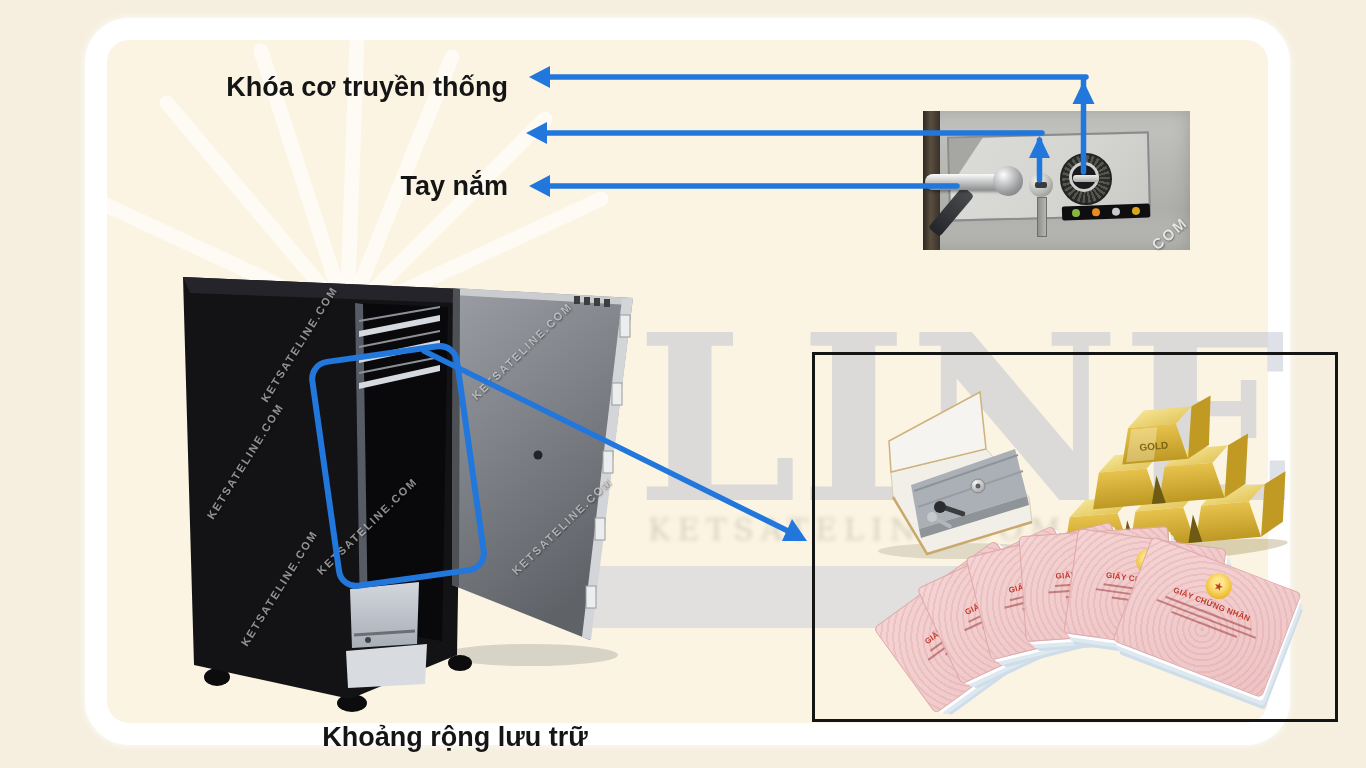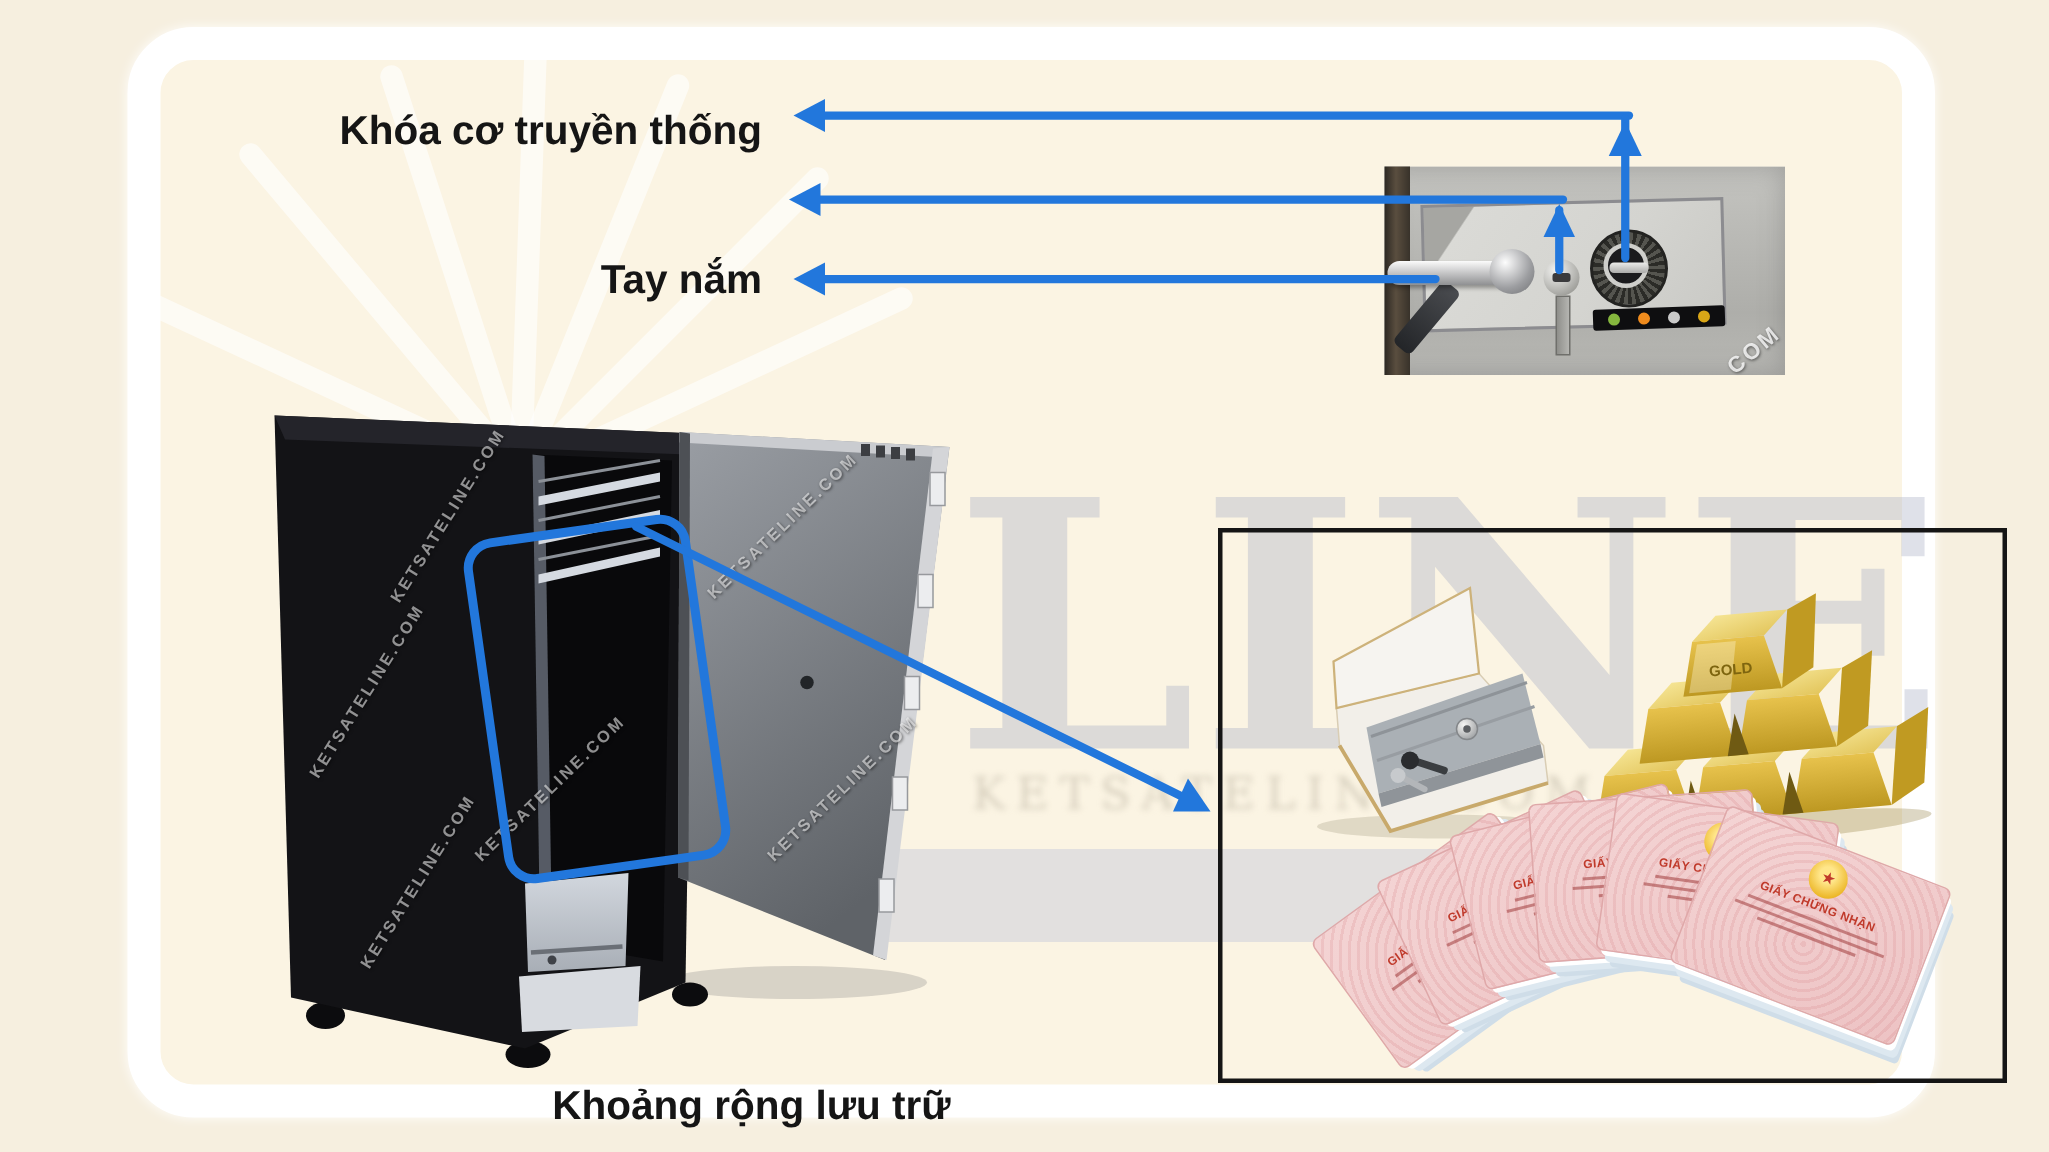--- a/index.html
+++ b/index.html
@@ -19,21 +19,21 @@
           white-space:nowrap;}
   .gray-band{position:absolute;left:575px;top:566px;width:648px;height:62px;
              background:rgba(205,208,220,.55);}
   .wm-tag{position:absolute;font-size:11px;font-weight:bold;letter-spacing:2px;
           color:rgba(255,255,255,.55);text-shadow:0 1px 2px rgba(0,0,0,.55);white-space:nowrap;
           pointer-events:none;}
   
   .feat{position:absolute;right:858px;font-size:27px;font-weight:700;color:#151515;
         white-space:nowrap;line-height:32px;}
   .storage-label{position:absolute;left:455px;top:722px;transform:translateX(-50%);
-        font-size:27px;font-weight:700;color:#151515;white-space:nowrap;margin-left:46px;}
+        font-size:27px;font-weight:700;color:#151515;white-space:nowrap;}
   
   .lockpanel{position:absolute;left:923px;top:111px;width:267px;height:139px;
              background:linear-gradient(180deg,#c4c4c0,#aeaeaa 70%,#b8b8b4);
              box-shadow:inset 0 0 18px rgba(90,90,88,.35);}
   .lp-doorstrip{position:absolute;left:0;top:0;width:17px;height:139px;
              background:linear-gradient(90deg,#2c2823,#5a4e3f 45%,#38322a);}
   .lp-plate{position:absolute;left:25px;top:23px;width:202px;height:85px;box-sizing:border-box;
              border:2px solid #8c8c90;transform:rotate(-1.5deg);
              background:linear-gradient(125deg,#a6a6a2 13%,#dadad6 13.5%,#d4d4d0 60%,#c9c9c5);}
   .lp-handlebar{position:absolute;left:2px;top:63px;width:84px;height:16px;border-radius:8px;

